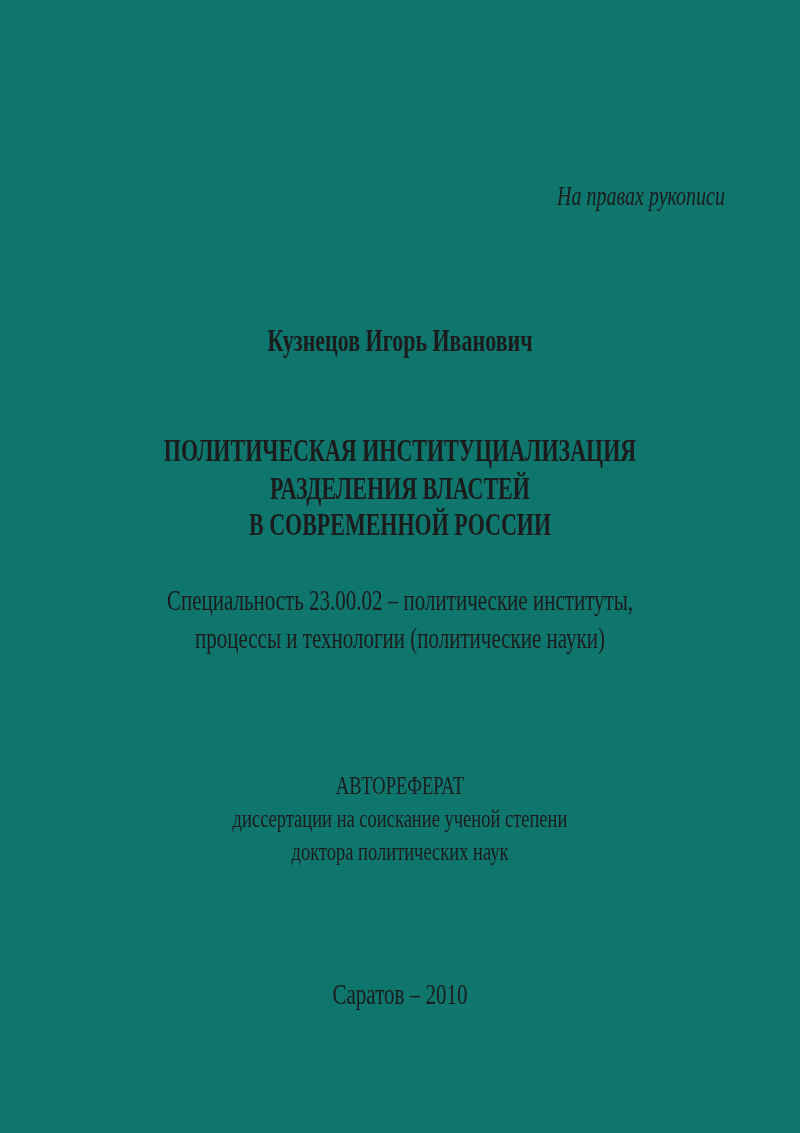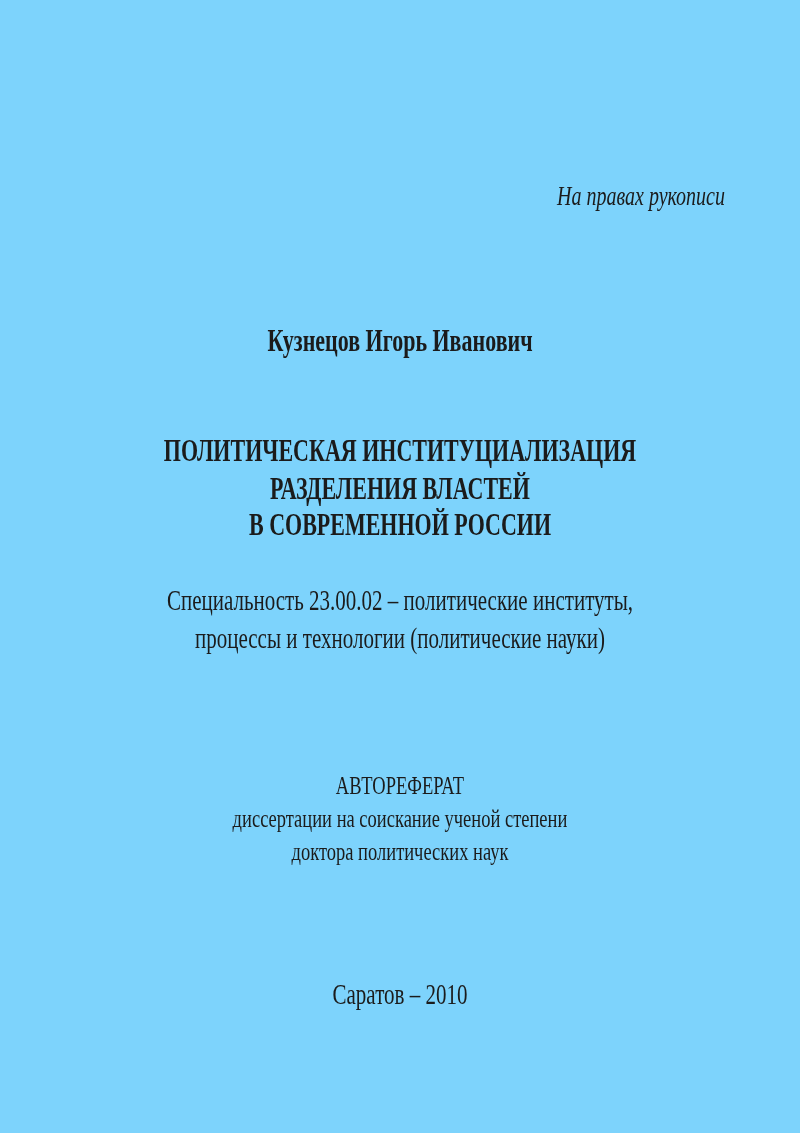--- a/index.html
+++ b/index.html
@@ -4,21 +4,21 @@
 <style>
   html, body {
     margin: 0;
     padding: 0;
     background: #ffffff;
   }
   .page {
     position: relative;
     width: 800px;
     height: 1133px;
-    background: #7dd3fc;
+    background: #0f766e;
     overflow: hidden;
     font-family: "Liberation Serif", "DejaVu Serif", serif;
     color: #1b1b1b;
   }
   .tblock {
     position: absolute;
     left: 0;
     width: 800px;
     text-align: center;
     transform: scaleY(1.4);

